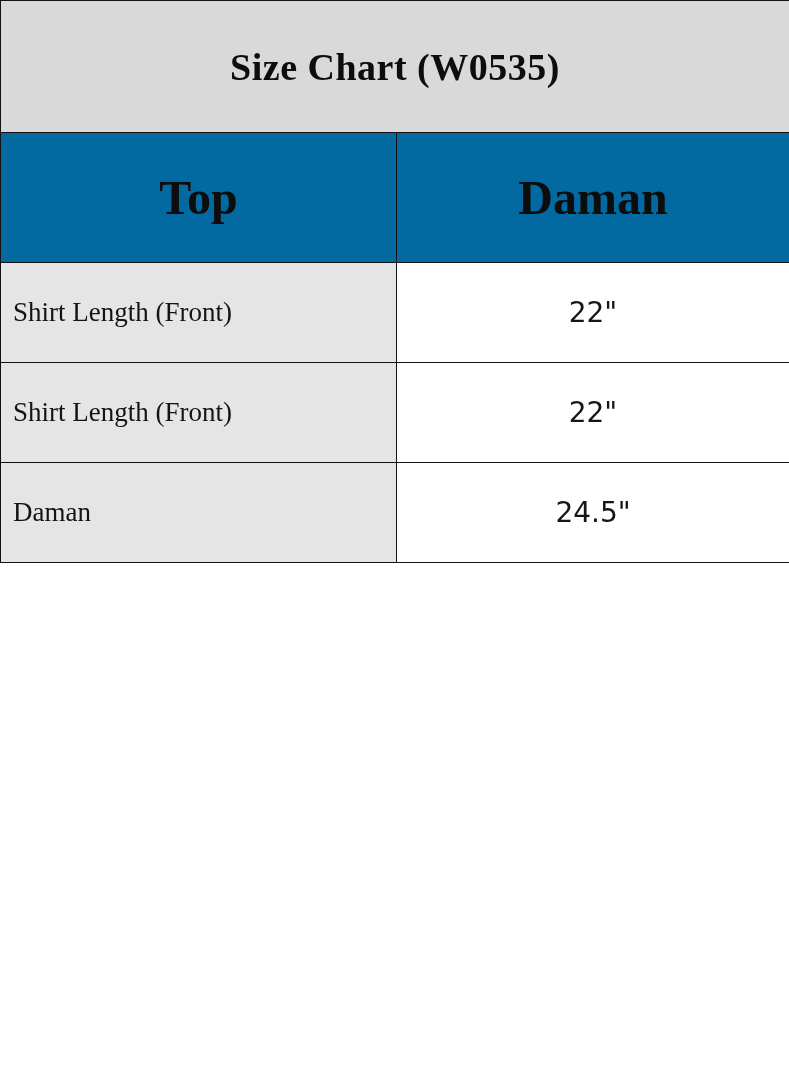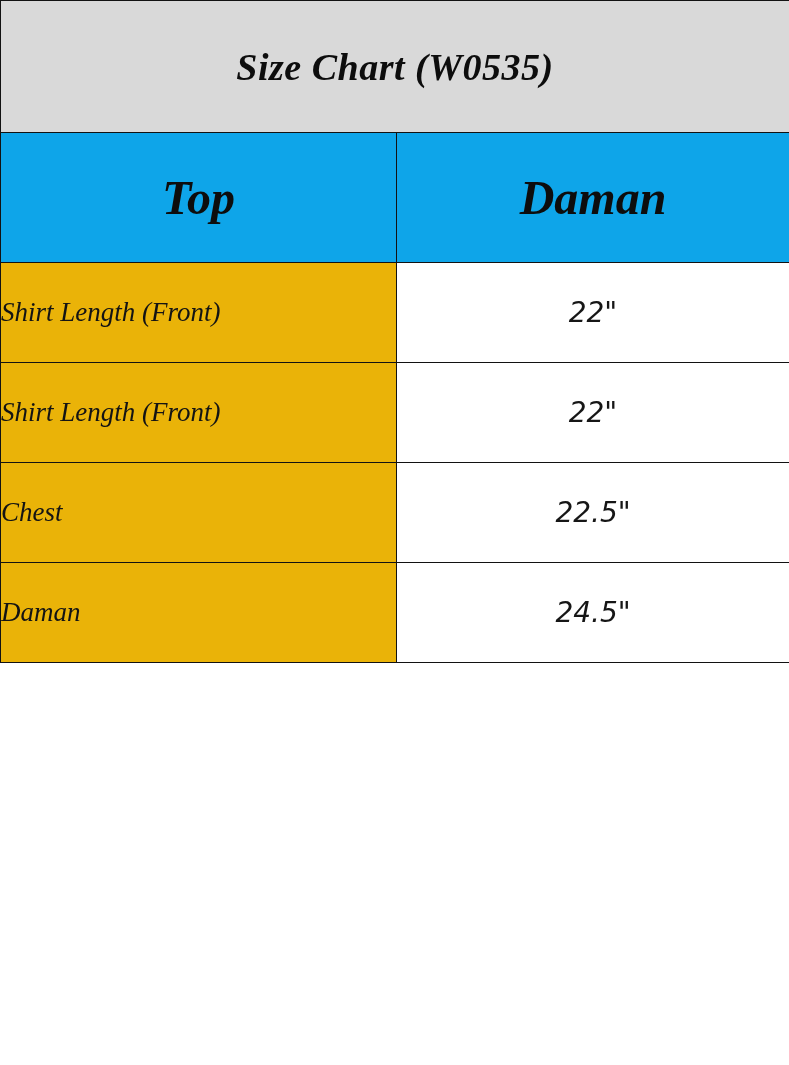--- a/index.html
+++ b/index.html
@@ -24,52 +24,51 @@
 
   table.size-chart {
     width: 789px;
     border-collapse: collapse;
     table-layout: fixed;
   }
 
   table.size-chart td {
     border: 1px solid #121212;
     box-sizing: border-box;
-    padding: 0;
-    font-style: italic;
+    padding: 12px;
   }
 
   
   .title-cell {
     background: #d9d9d9;
     text-align: center;
     vertical-align: middle;
     height: 132px;
     font-family: "Liberation Serif", serif;
     font-weight: bold;
     font-size: 38px;
     letter-spacing: 0.5px;
     color: #0d0d0d;
   }
 
   
   .head-cell {
-    background: #0ea5e9;
+    background: #0369a1;
     text-align: center;
     vertical-align: middle;
     height: 130px;
     font-family: "Liberation Serif", serif;
     font-weight: bold;
     font-size: 48px;
     color: #0d0d0d;
   }
 
   
   .label-cell {
-    background: #eab308;
+    background: #e5e5e5;
     text-align: left;
     vertical-align: middle;
     height: 100px;
     padding-left: 9px;
     font-family: "Liberation Serif", serif;
     font-size: 27px;
     font-weight: normal;
     color: #141414;
   }
 
@@ -107,22 +106,18 @@
 
       <tr>
         <td class="label-cell">Shirt Length (Front)</td>
         <td class="value-cell">22"</td>
       </tr>
       <tr>
         <td class="label-cell">Shirt Length (Front)</td>
         <td class="value-cell">22"</td>
       </tr>
       <tr>
-        <td class="label-cell">Chest</td>
-        <td class="value-cell">22.5"</td>
-      </tr>
-      <tr>
         <td class="label-cell">Daman</td>
         <td class="value-cell">24.5"</td>
       </tr>
     </tbody>
   </table>
 </div>
 
 </body></html>

